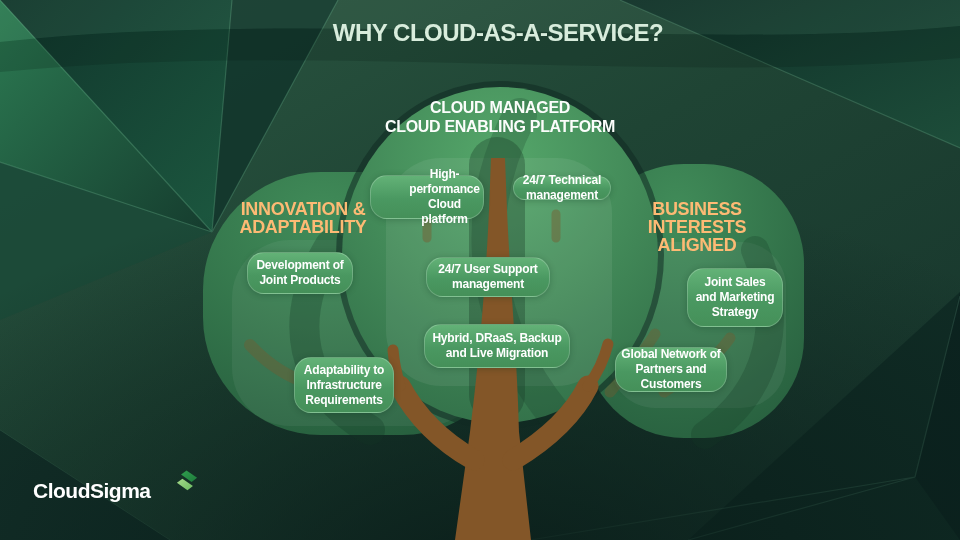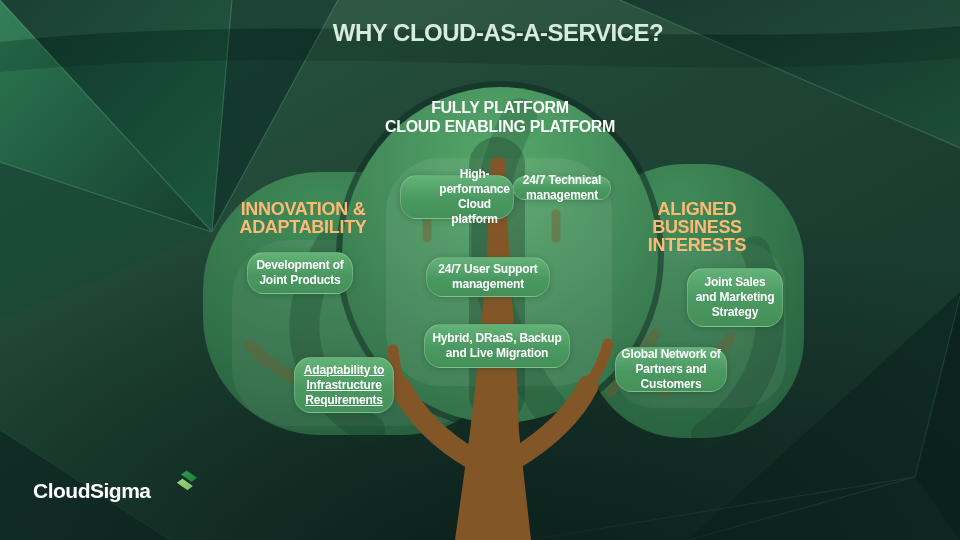--- a/index.html
+++ b/index.html
@@ -17,27 +17,27 @@
   .h-left{left:223px;top:200px;width:160px;}
   .h-right{left:617px;top:200px;width:160px;}
   .cluster-heading span{display:block;}
 
   .pill{position:absolute;display:flex;align-items:center;justify-content:center;
     text-align:center;color:#ffffff;font-weight:bold;font-size:12px;line-height:15px;
     letter-spacing:-0.2px;border-radius:17px;padding:3px 5px;box-sizing:border-box;
     background:linear-gradient(180deg,#63b277 0%,#4a9861 55%,#459059 100%);
     border:1px solid rgba(255,255,255,0.20);
     box-shadow:0 1px 6px rgba(0,40,25,0.25);}
-  .p-hp{left:400px;top:175px;width:114px;height:44px;padding-left:40px;}
+  .p-hp{left:370px;top:175px;width:114px;height:44px;padding-left:40px;}
   .p-tm{left:513px;top:176px;width:98px;height:24px;text-align:center;}
   .p-us{left:426px;top:257px;width:124px;height:40px;}
   .p-hy{left:424px;top:324px;width:146px;height:44px;}
   .p-dj{left:247px;top:252px;width:106px;height:42px;}
   .p-la{left:259px;top:300px;width:132px;height:43px;}
-  .p-ai{left:294px;top:357px;width:100px;height:56px;text-decoration:underline;}
+  .p-ai{left:294px;top:357px;width:100px;height:56px;}
   .p-rs{left:619px;top:273px;width:66px;height:45px;}
   .p-js{left:687px;top:268px;width:96px;height:59px;}
   .p-gn{left:615px;top:347px;width:112px;height:45px;}
 
   .logo{position:absolute;left:33px;top:476px;display:flex;align-items:flex-start;gap:24px;}
   .logo-text{color:#ffffff;font-size:21px;font-weight:bold;letter-spacing:-0.5px;
     line-height:30px;}
   .logo-icon{width:22px;height:22px;margin-left:1px;margin-top:-6px;}
 </style>
 </head>
@@ -144,30 +144,30 @@
       <path d="M474,460 C446,444 418,420 400,386" stroke="#835628" stroke-width="21" fill="none" stroke-linecap="round"></path>
       <path d="M513,460 C543,442 572,418 588,386" stroke="#835628" stroke-width="21" fill="none" stroke-linecap="round"></path>
       <path d="M400,386 C396,372 394,362 393,350" stroke="#835628" stroke-width="11" fill="none" stroke-linecap="round"></path>
       <path d="M588,386 C597,374 604,360 608,344" stroke="#835628" stroke-width="11" fill="none" stroke-linecap="round"></path>
     </g>
   </svg>
 
   <div class="page-title">WHY CLOUD-AS-A-SERVICE?</div>
 
   <div class="cluster-heading h-center">
-    <span>FULLY PLATFORM</span>
+    <span>CLOUD MANAGED</span>
     <span>CLOUD ENABLING PLATFORM</span>
   </div>
   <div class="cluster-heading h-left">
     <span>INNOVATION &amp;</span>
     <span>ADAPTABILITY</span>
   </div>
   <div class="cluster-heading h-right">
+    <span>BUSINESS INTERESTS</span>
     <span>ALIGNED</span>
-    <span>BUSINESS INTERESTS</span>
   </div>
 
   <div class="pill p-hp">High-performance Cloud platform</div>
   <div class="pill p-tm">24/7 Technical management</div>
   <div class="pill p-us">24/7 User Support management</div>
   <div class="pill p-hy">Hybrid, DRaaS, Backup and Live Migration</div>
 
   <div class="pill p-dj">Development of Joint Products</div>
   <div class="pill p-ai">Adaptability to Infrastructure Requirements</div>
 

